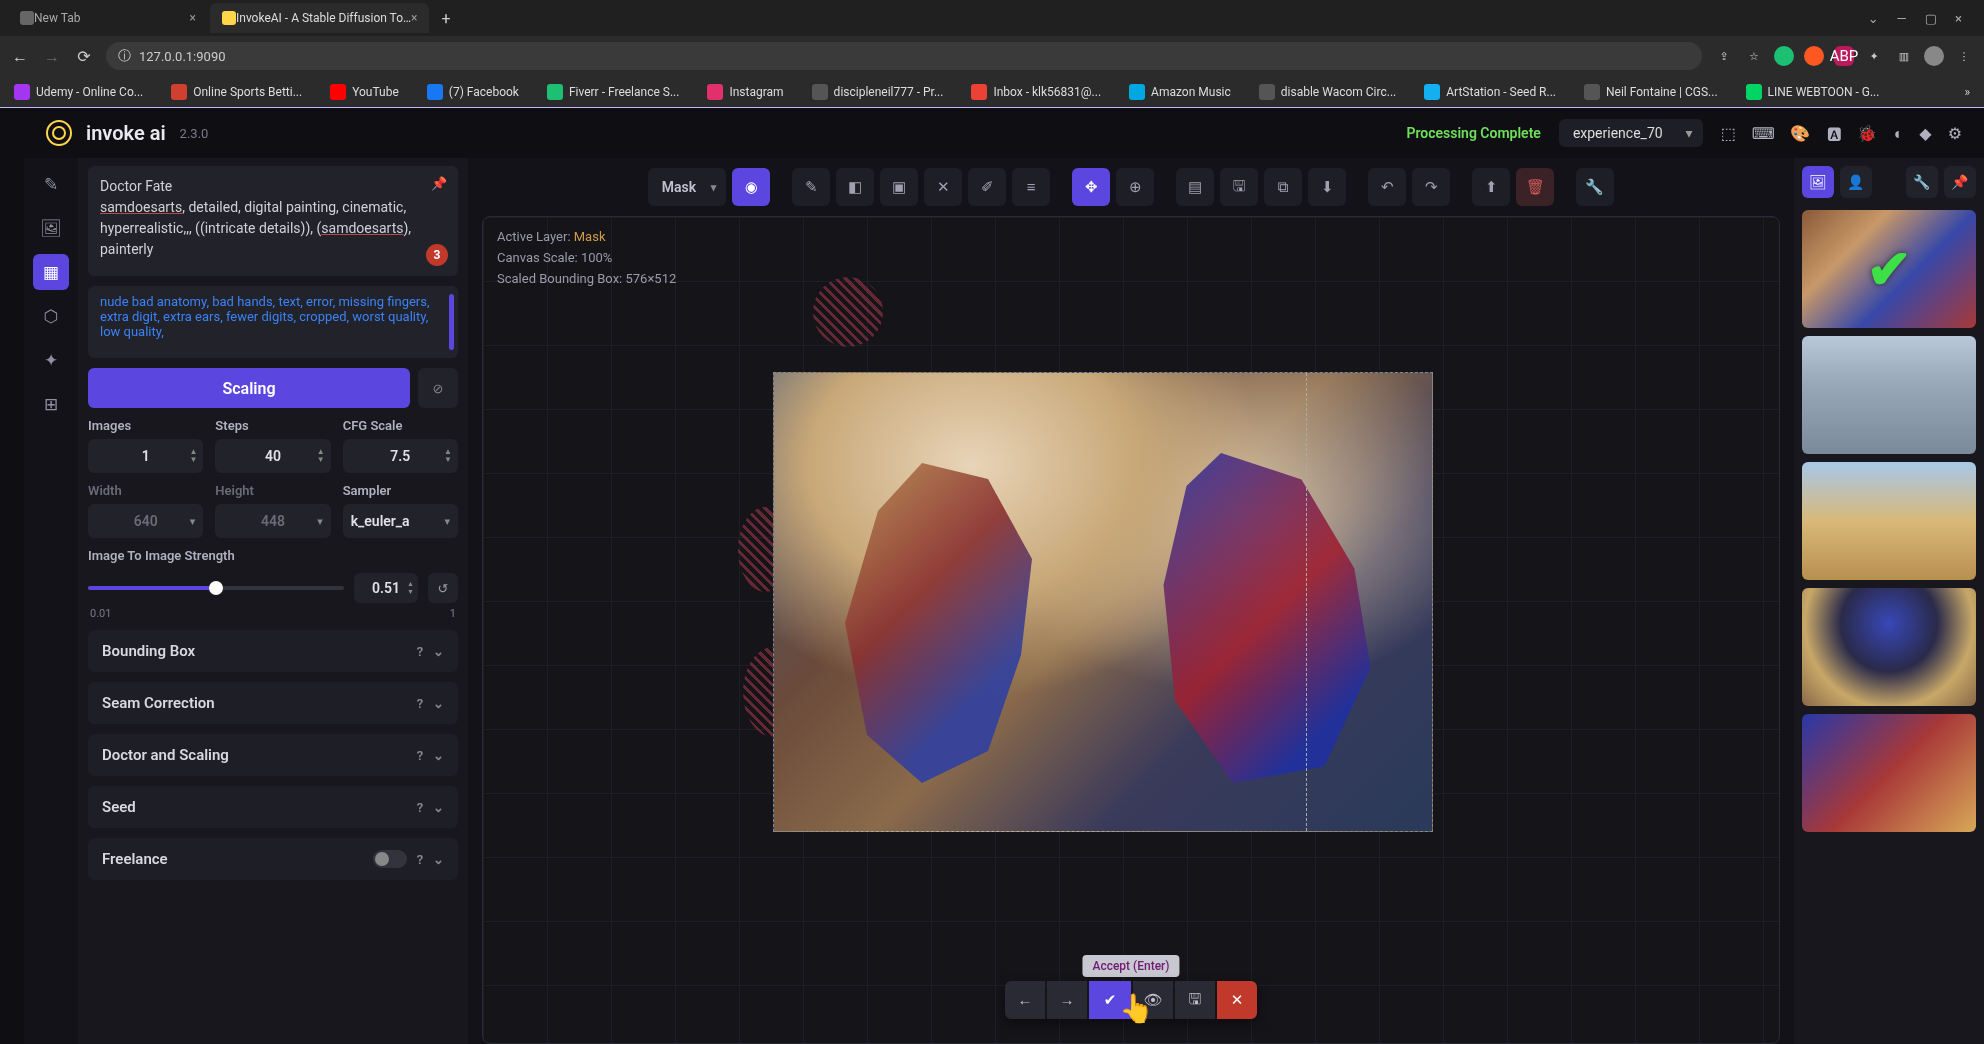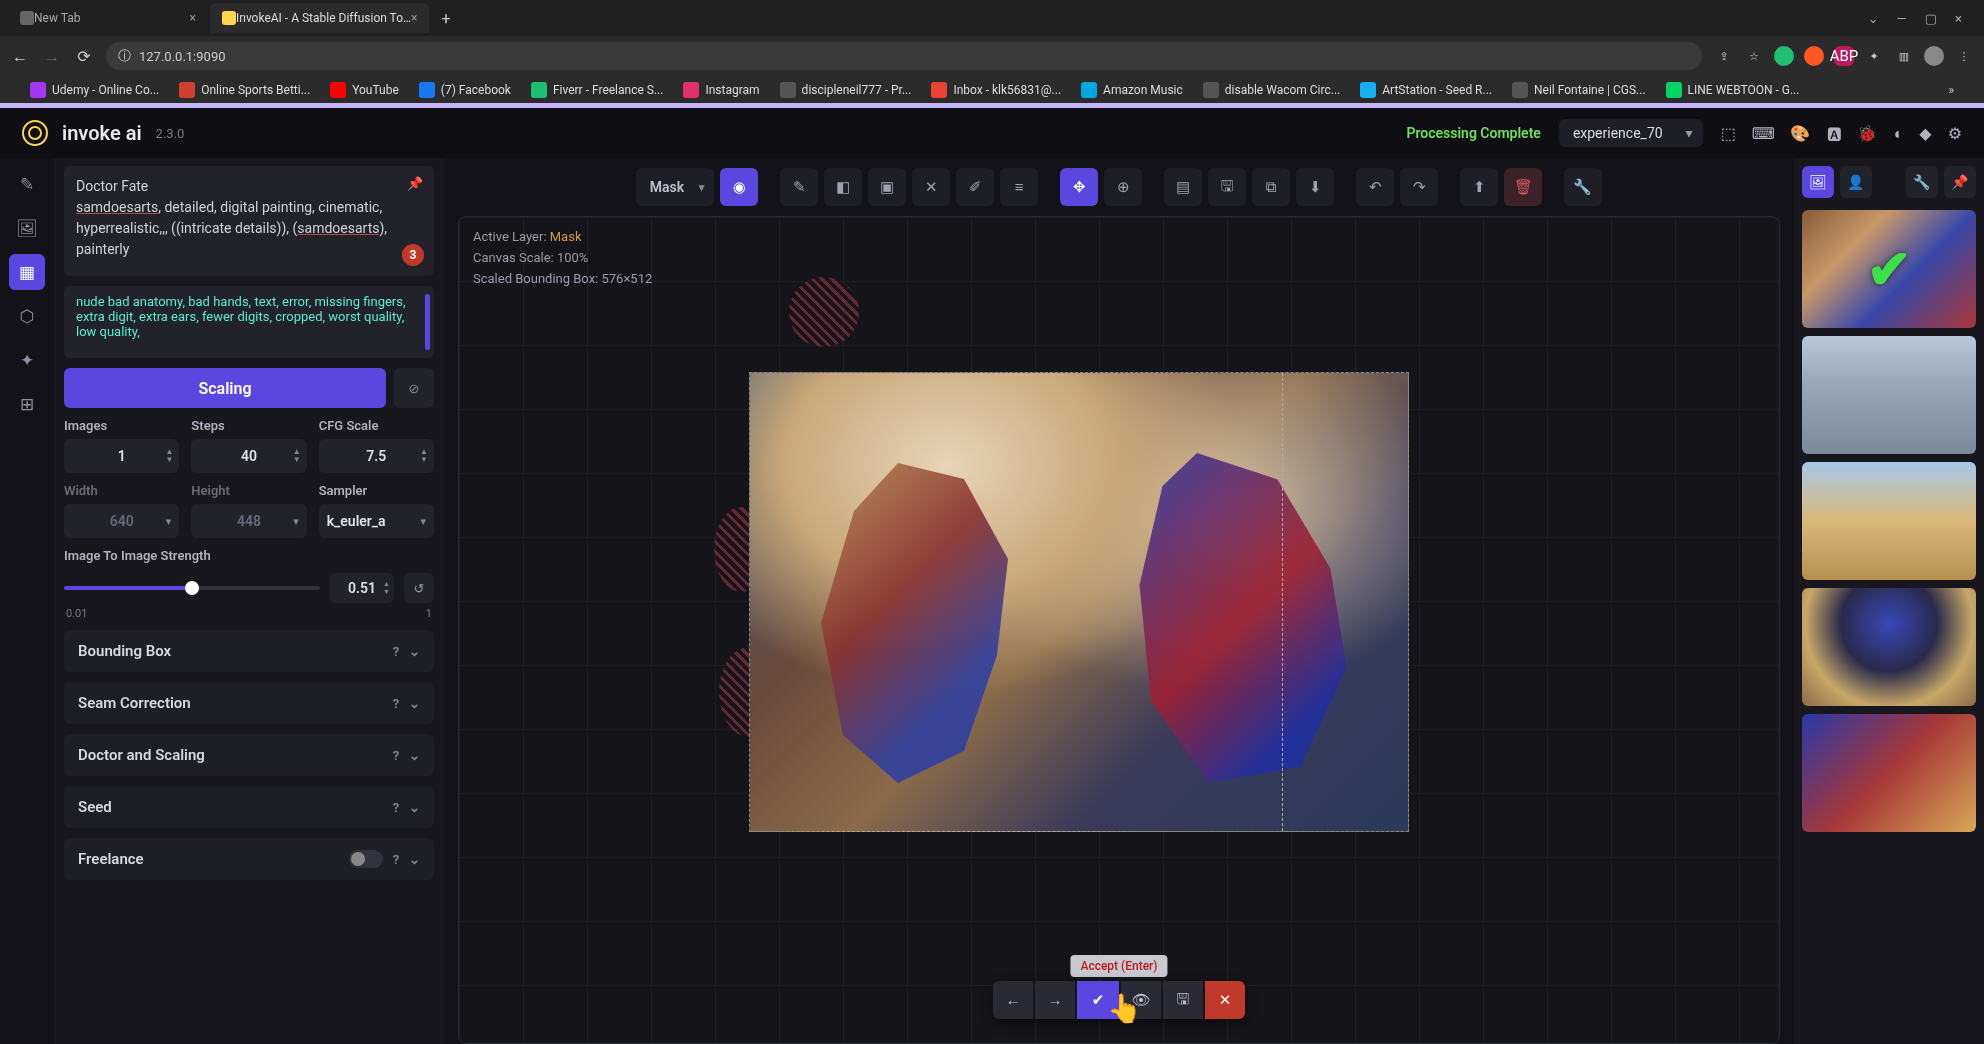--- a/index.html
+++ b/index.html
@@ -12,26 +12,26 @@
 .tab-bar .tab.inactive { background:#202020; color:#aaa; }
 .tab-bar .tab .favicon { width:14px; height:14px; background:#666; border-radius:3px; }
 .tab-bar .tab .close { margin-left:auto; color:#999; }
 .tab-bar .newtab { color:#ccc; padding:0 10px; font-size:16px; }
 .win-controls { margin-left:auto; display:flex; gap:18px; color:#aaa; padding-right:14px; }
 .addr-bar { display:flex; align-items:center; height:40px; padding:0 10px; gap:12px; }
 .addr-bar .nav-btn { color:#ccc; font-size:16px; width:20px; text-align:center; }
 .addr-bar .url-box { flex:1; background:#3a3a3a; border-radius:16px; height:28px; display:flex; align-items:center; padding:0 12px; gap:8px; color:#ccc; font-size:13px; }
 .addr-bar .ext-icons { display:flex; gap:10px; align-items:center; }
 .addr-bar .ext-icons span { width:20px; height:20px; border-radius:50%; display:flex; align-items:center; justify-content:center; font-size:11px; }
-.bookmark-bar { display:flex; align-items:center; height:32px; padding:0 30px; gap:20px; font-size:12px; color:#ddd; border-bottom:5px solid #c4b5fd; }
+.bookmark-bar { display:flex; align-items:center; height:32px; padding:0 14px; gap:28px; font-size:12px; color:#ddd; border-bottom:1px solid #c4b5fd; }
 .bookmark-bar .bm { display:flex; align-items:center; gap:6px; }
 .bookmark-bar .bm .ico { width:16px; height:16px; border-radius:3px; }
 
 
-.app { display:flex; flex-direction:column; height:calc(1044px - 108px); background:#0f0f13; }
+.app { display:flex; flex-direction:column; height:calc(1044px - 108px); background:#0f0f13;padding-left:24px; }
 .app-header { display:flex; align-items:center; height:50px; padding:0 22px; gap:14px; }
 .logo { width:26px; height:26px; border:2px solid #ffd54a; border-radius:50%; position:relative; }
 .logo::after { content:""; position:absolute; inset:4px; border:2px solid #ffd54a; border-radius:50%; }
 .app-title { font-size:20px; font-weight:600; color:#e8e8f0; }
 .app-version { font-size:13px; color:#7a7a88; }
 .header-right { margin-left:auto; display:flex; align-items:center; gap:18px; }
 .status-pill { color:#6ee05a; font-weight:600; font-size:14px; }
 .model-select { background:#1e1e26; border-radius:6px; padding:6px 40px 6px 14px; color:#ddd; font-size:14px; position:relative; }
 .model-select::after { content:"▾"; position:absolute; right:10px; color:#999; }
 .header-icons { display:flex; gap:16px; color:#b0b0c0; font-size:16px; }
@@ -43,21 +43,21 @@
 .rail { width:54px; background:#121218; display:flex; flex-direction:column; align-items:center; padding-top:8px; gap:8px; }
 .rail .rail-btn { width:36px; height:36px; border-radius:6px; display:flex; align-items:center; justify-content:center; color:#9090a0; font-size:17px; }
 .rail .rail-btn.active { background:#5b46e0; color:#fff; }
 
 
 .left-panel { width:390px; background:#17171d; display:flex; flex-direction:column; padding:8px 10px; gap:10px; overflow:auto; }
 .prompt-box { background:#22222a; border-radius:6px; padding:10px 12px; position:relative; font-size:14px; line-height:1.5; color:#d0d0d8; min-height:110px; }
 .prompt-box .pin { position:absolute; top:8px; right:10px; color:#888; font-size:13px; }
 .prompt-box .underline { text-decoration:underline; text-decoration-color:#b84a4a; }
 .prompt-box .badge { position:absolute; bottom:10px; right:10px; background:#c0392b; color:#fff; width:22px; height:22px; border-radius:50%; display:flex; align-items:center; justify-content:center; font-size:12px; font-weight:bold; }
-.neg-box { background:#22222a; border-radius:6px; padding:8px 12px; font-size:13px; color:#5eead4; position:relative; min-height:72px; overflow:hidden; }
+.neg-box { background:#22222a; border-radius:6px; padding:8px 12px; font-size:13px; color:#3b82f6; position:relative; min-height:72px; overflow:hidden; }
 .neg-box::after { content:""; position:absolute; right:4px; top:8px; bottom:8px; width:5px; background:#5b46e0; border-radius:3px; }
 
 .invoke-row { display:flex; gap:8px; }
 .invoke-btn { flex:1; background:#5b46e0; color:#fff; border:none; border-radius:6px; height:40px; font-size:16px; font-weight:600; cursor:pointer; }
 .cancel-btn { width:40px; height:40px; background:#22222a; border-radius:6px; display:flex; align-items:center; justify-content:center; color:#888; }
 
 .param-row { display:flex; gap:12px; }
 .param { flex:1; }
 .param label { font-size:13px; color:#b0b0c0; font-weight:600; display:block; margin-bottom:6px; }
 .param .input-wrap { background:#22222a; border-radius:6px; height:34px; display:flex; align-items:center; padding:0 8px; position:relative; }
@@ -117,21 +117,21 @@
 .blob1 { left:330px; top:60px; }
 .blob2 { left:255px; top:290px; width:55px; height:85px; }
 .blob3 { left:260px; top:430px; width:60px; height:90px; }
 .blob4 { left:540px; top:485px; width:60px; height:60px; }
 
 .staging-toolbar { position:absolute; bottom:24px; left:50%; transform:translateX(-50%); display:flex; gap:2px; 
   border-radius:6px; overflow:hidden; box-shadow:0 4px 12px rgba(0,0,0,0.4); }
 .staging-toolbar .st-btn { width:40px; height:38px; display:flex; align-items:center; justify-content:center; background:#2a2a34; color:#c0c0d0; font-size:15px; }
 .staging-toolbar .st-btn.accept { background:#5b46e0; color:#fff; width:42px; }
 .staging-toolbar .st-btn.discard { background:#c0392b; color:#fff; }
-.tooltip { position:absolute; bottom:66px; left:50%; transform:translateX(-50%); background:#c8c8d0; color:#b91c1c; 
+.tooltip { position:absolute; bottom:66px; left:50%; transform:translateX(-50%); background:#c8c8d0; color:#701a75; 
   font-size:12px; padding:4px 10px; border-radius:4px; font-weight:500; }
 .cursor-hand { position:absolute; bottom:18px; left:calc(50% + 6px); font-size:28px; color:#fff; transform:translateX(-50%); pointer-events:none; }
 
 
 .right-panel { width:190px; background:#17171d; display:flex; flex-direction:column; padding:8px; gap:8px; }
 .gallery-toolbar { display:flex; gap:6px; margin-bottom:4px; }
 .gal-tb { width:32px; height:32px; border-radius:6px; background:#22222a; display:flex; align-items:center; justify-content:center; color:#a0a0b0; font-size:14px; }
 .gal-tb.active { background:#5b46e0; color:#fff; }
 .gal-spacer { flex:1; }
 .thumb { width:100%; height:118px; border-radius:6px; position:relative; overflow:hidden; }

